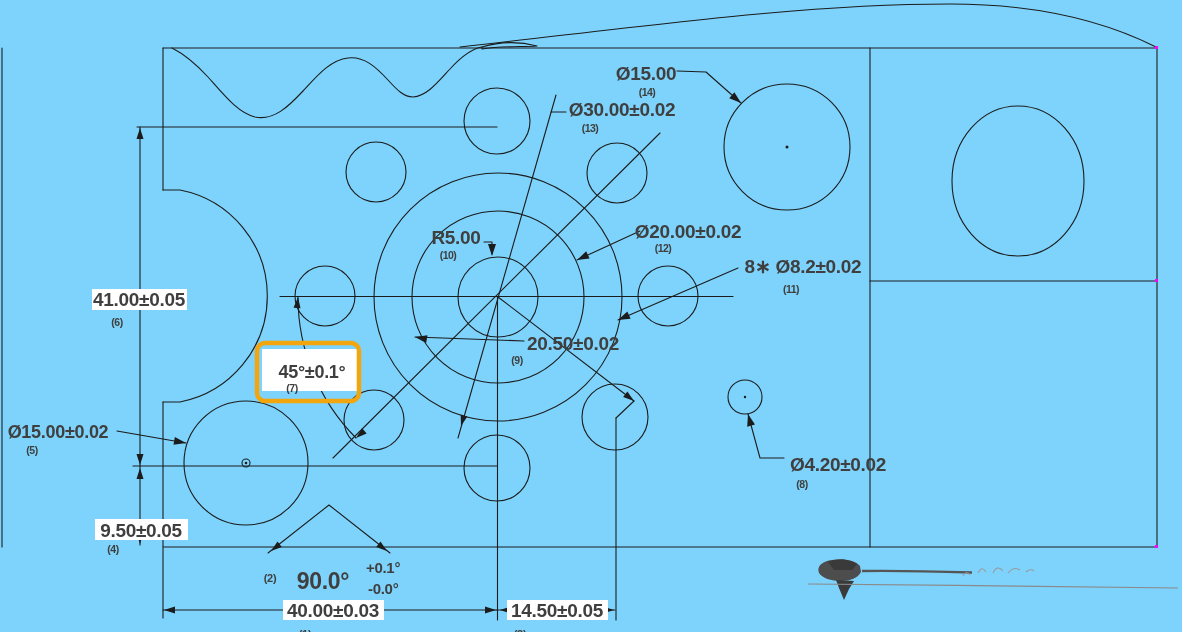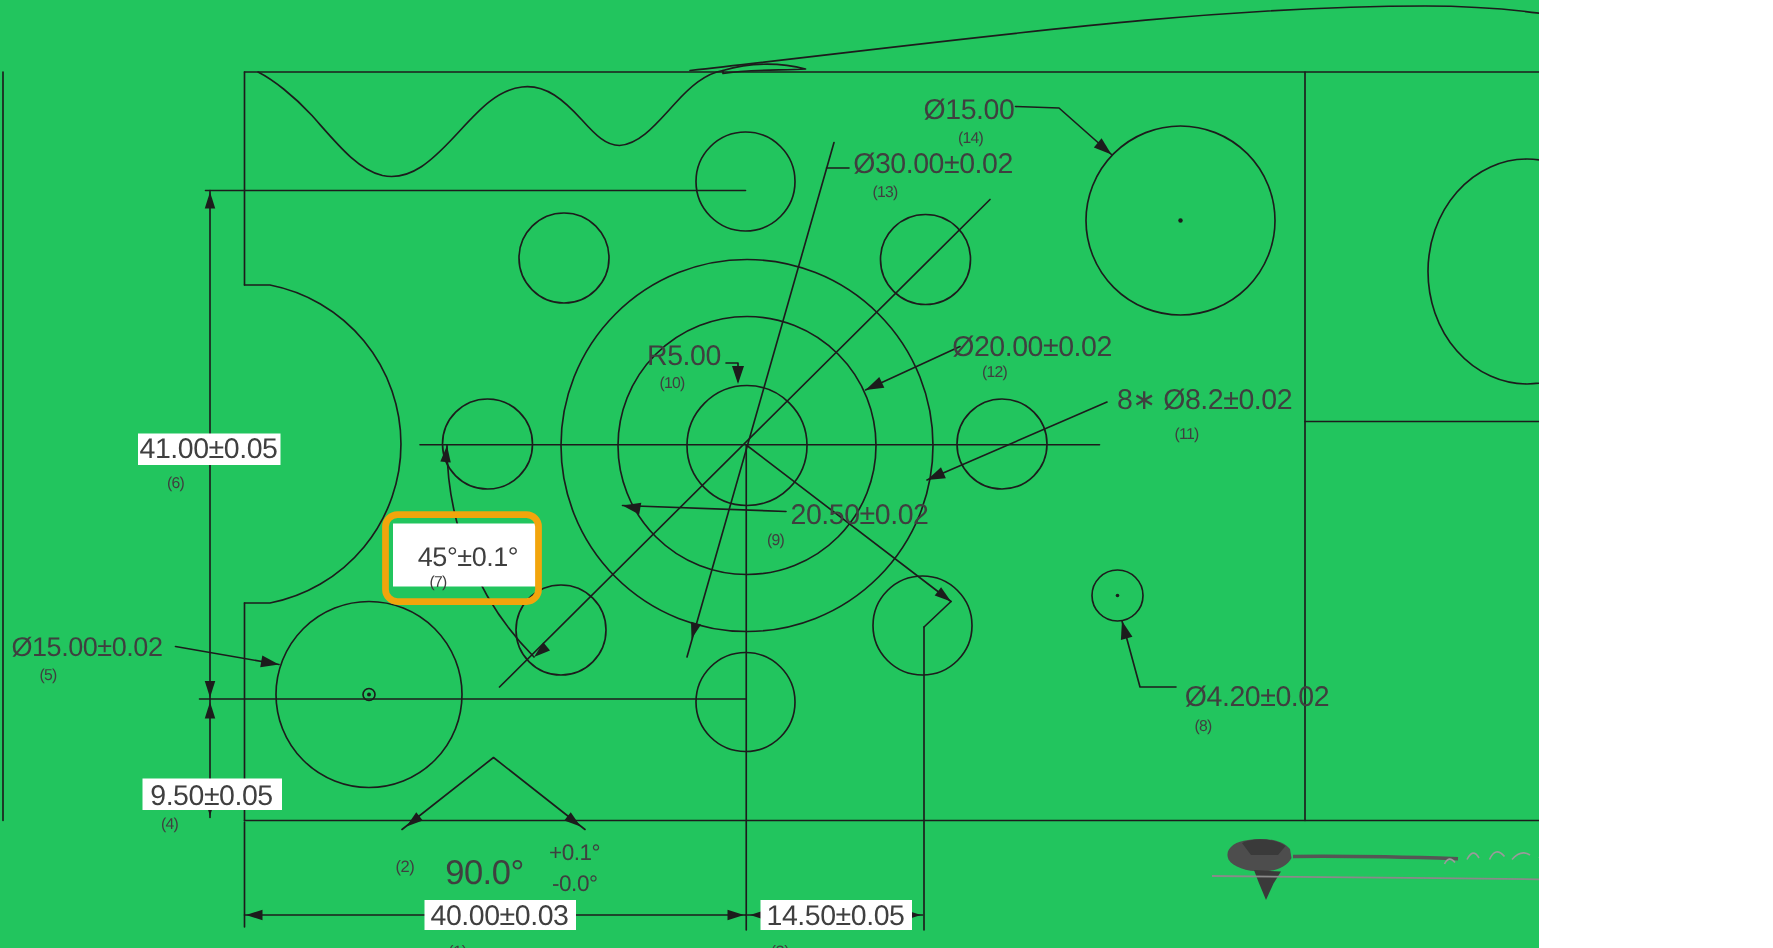--- a/index.html
+++ b/index.html
@@ -1,16 +1,16 @@
 <!DOCTYPE html>
 <html style="--line: #1c1c1c; --text: #3f3f3f; --highlight: #f2a50c; --marker: #ff00ff;"><head>
 <meta charset="utf-8">
 <style>
   html,body{margin:0;padding:0;background:#fff;}
-  .stage{position:relative;width:1026px;height:632px;background:#22c55e;overflow:hidden;}
+  .stage{position:relative;width:1182px;height:632px;background:#7dd3fc;overflow:hidden;font-weight:bold;}
   svg{display:block;}
   .ln{stroke:var(--line,#1c1c1c);stroke-width:1.1;fill:none;stroke-linecap:round;stroke-linejoin:round;}
   .arrow{fill:var(--line,#1c1c1c);stroke:none;}
   .mask{fill:#ffffff;stroke:none;}
   text{font-family:"Liberation Sans",sans-serif;fill:var(--text,#3f3f3f);letter-spacing:-0.3px;}
   .t19{font-size:19px;}
   .t18{font-size:18px;}
   .t23{font-size:23px;}
   .t15{font-size:15px;}
   .t11{font-size:11px;}

